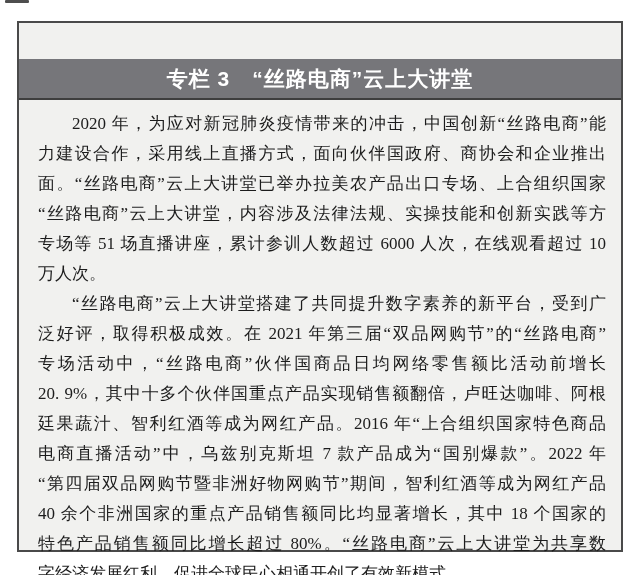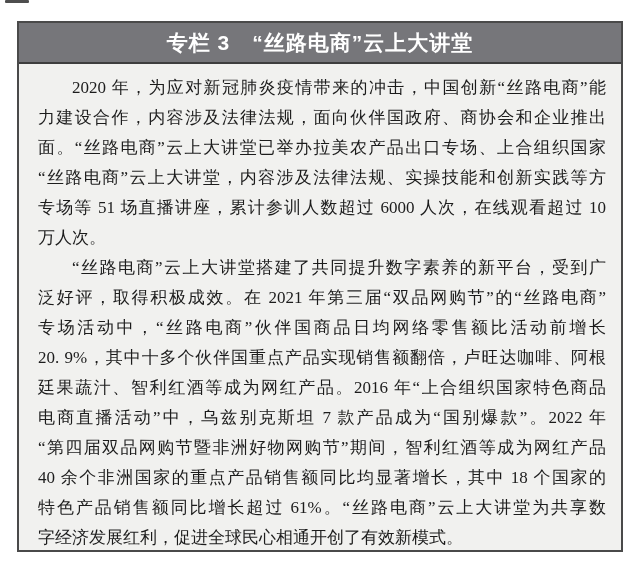--- a/index.html
+++ b/index.html
@@ -14,21 +14,21 @@
     background:#2f2f2f;opacity:.85;border-radius:1px;
   }
   .panel{
     position:absolute;left:17px;top:21px;width:602px;height:527px;
     border:2px solid #4a4a4a;background:#f1f1ef;box-sizing:content-box;
   }
   .panel-header{
     height:39px;background:#76767a;border-bottom:2px solid #3e3e3e;
     display:flex;align-items:center;justify-content:center;
     font-family:"Liberation Sans","DejaVu Sans",sans-serif;
-    font-weight:700;font-size:21px;color:#ffffff;letter-spacing:1px;
+    font-weight:700;font-size:21px;color:#ffffff;letter-spacing:1px;margin-top:36px;
   }
   .panel-body{
     padding:9px 15px 0 19px;
     font-size:17px;line-height:30px;color:#1c1c1c;
   }
   .para{margin:0;}
   .line{
     text-align:justify;
     text-align-last:justify;
     -moz-text-align-last:justify;
@@ -44,33 +44,33 @@
 
 <div class="page">
   <div class="scan-artifact"></div>
   <div class="panel" style="border-color: rgb(74, 74, 74); background: rgb(241, 241, 239);">
     <div class="panel-header" style="background: rgb(118, 118, 122); color: rgb(255, 255, 255);">
       <span>专栏 3　“丝路电商”云上大讲堂</span>
     </div>
     <div class="panel-body" style="color: rgb(28, 28, 28);">
         <div class="para">
           <div class="line first">2020 年，为应对新冠肺炎疫情带来的冲击，中国创新“丝路电商”能</div>
-          <div class="line">力建设合作，内容涉及法律法规，面向伙伴国政府、商协会和企业推出</div>
+          <div class="line">力建设合作，采用线上直播方式，面向伙伴国政府、商协会和企业推出</div>
           <div class="line">面。“丝路电商”云上大讲堂已举办拉美农产品出口专场、上合组织国家</div>
           <div class="line">“丝路电商”云上大讲堂，内容涉及法律法规、实操技能和创新实践等方</div>
           <div class="line">专场等 51 场直播讲座，累计参训人数超过 6000 人次，在线观看超过 10</div>
           <div class="line last">万人次。</div>
         </div>
         <div class="para">
           <div class="line first">“丝路电商”云上大讲堂搭建了共同提升数字素养的新平台，受到广</div>
           <div class="line">泛好评，取得积极成效。在 2021 年第三届“双品网购节”的“丝路电商”</div>
           <div class="line">专场活动中，“丝路电商”伙伴国商品日均网络零售额比活动前增长</div>
           <div class="line">20. 9%，其中十多个伙伴国重点产品实现销售额翻倍，卢旺达咖啡、阿根</div>
           <div class="line">廷果蔬汁、智利红酒等成为网红产品。2016 年“上合组织国家特色商品</div>
           <div class="line">电商直播活动”中，乌兹别克斯坦 7 款产品成为“国别爆款”。2022 年</div>
           <div class="line">“第四届双品网购节暨非洲好物网购节”期间，智利红酒等成为网红产品</div>
           <div class="line">40 余个非洲国家的重点产品销售额同比均显著增长，其中 18 个国家的</div>
-          <div class="line">特色产品销售额同比增长超过 61%。“丝路电商”云上大讲堂为共享数</div>
+          <div class="line">特色产品销售额同比增长超过 80%。“丝路电商”云上大讲堂为共享数</div>
           <div class="line last">字经济发展红利，促进全球民心相通开创了有效新模式。</div>
         </div>
       </div>
   </div>
 </div>
 
 </body></html>

